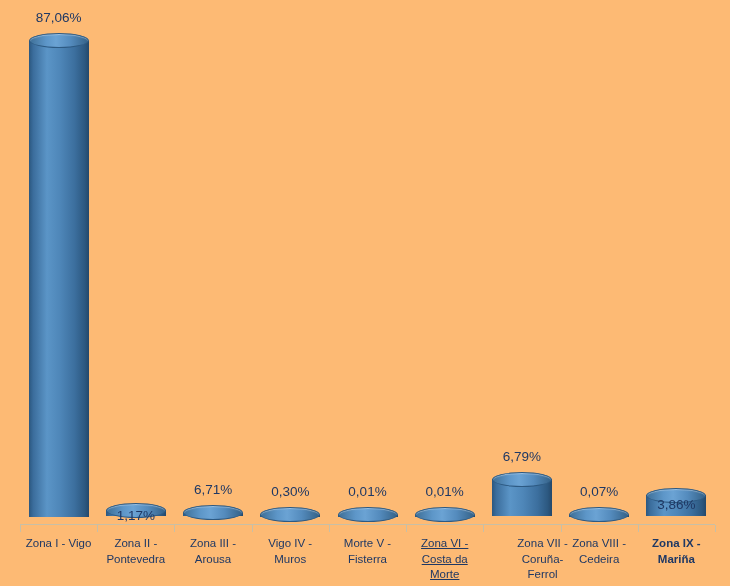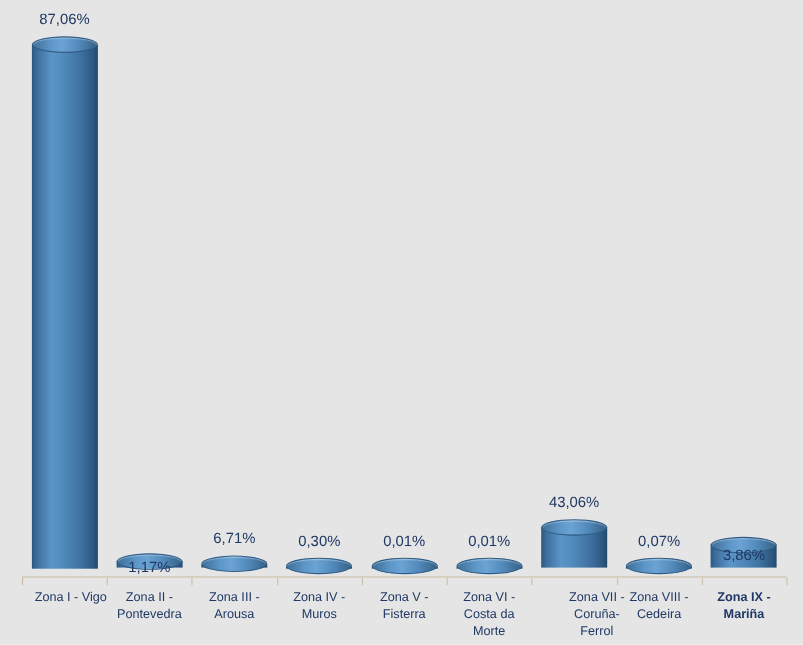--- a/index.html
+++ b/index.html
@@ -13,21 +13,21 @@
     font-family: "Liberation Sans", sans-serif;
     position: relative;
     overflow: hidden;
   }
 
   #chart-root {
     position: absolute;
     left: 0; top: 0;
     width: 730px;
     height: 586px;
-    background: #e5e5e5;
+    background: #fdba74;
   }
 
   
   #plot-area {
     position: absolute;
     left: 20px;
     top: 8px;
     width: 695px;
     height: 516px;
   }
@@ -189,21 +189,21 @@
         </div>
       </div>
       <div class="data-label" style="left: 444.722px; top: 484px;">0,01%</div>
       <div class="bar-wrap" style="left: 491.944px; top: 471.876px; width: 60px; height: 52.1243px; position: absolute; bottom: auto; transform: none;">
         <div class="cyl">
           <div class="cyl-body" style="top: 7.5px; height: 37.1243px;"></div>
           <div class="cyl-bottom" style="height: 15px; bottom: 0px;"></div>
           <div class="cyl-top" style="height: 15px; top: 0px;"></div>
         </div>
       </div>
-      <div class="data-label" style="left: 521.944px; top: 448.876px;">43,06%</div>
+      <div class="data-label" style="left: 521.944px; top: 448.876px;">6,79%</div>
       <div class="bar-wrap" style="left: 569.167px; top: 507px; width: 60px; height: 17px; position: absolute; bottom: auto; transform: none;">
         <div class="cyl">
           <div class="cyl-body" style="top: 7.5px; height: 2px;"></div>
           <div class="cyl-bottom" style="height: 15px; bottom: 0px;"></div>
           <div class="cyl-top" style="height: 15px; top: 0px;"></div>
         </div>
       </div>
       <div class="data-label" style="left: 599.167px; top: 484px;">0,07%</div>
       <div class="bar-wrap" style="left: 646.389px; top: 487.895px; width: 60px; height: 36.1045px; position: absolute; bottom: auto; transform: none;">
         <div class="cyl">
@@ -220,40 +220,40 @@
       <div class="axis-tick" style="left: 174.444px;"></div>
       <div class="axis-tick" style="left: 251.667px;"></div>
       <div class="axis-tick" style="left: 328.889px;"></div>
       <div class="axis-tick" style="left: 406.111px;"></div>
       <div class="axis-tick" style="left: 483.333px;"></div>
       <div class="axis-tick" style="left: 560.556px;"></div>
       <div class="axis-tick" style="left: 637.778px;"></div>
       <div class="axis-tick" style="left: 715px;"></div>
     </div>
   <div id="labels-layer">
-      <div class="cat-label" style="left: 20px; text-align: right;">
+      <div class="cat-label" style="left: 20px;">
         <div>Zona I - Vigo</div>
       </div>
       <div class="cat-label" style="left: 97.2222px;">
         <div>Zona II -</div>
         <div>Pontevedra</div>
       </div>
       <div class="cat-label" style="left: 174.444px;">
         <div>Zona III -</div>
         <div>Arousa</div>
       </div>
       <div class="cat-label" style="left: 251.667px;">
-        <div>Zona IV -</div>
+        <div>Vigo IV -</div>
         <div>Muros</div>
       </div>
       <div class="cat-label" style="left: 328.889px;">
-        <div>Zona V -</div>
+        <div>Morte V -</div>
         <div>Fisterra</div>
       </div>
-      <div class="cat-label" style="left: 406.111px;">
+      <div class="cat-label" style="left: 406.111px; text-decoration: underline;">
         <div>Zona VI -</div>
         <div>Costa da</div>
         <div>Morte</div>
       </div>
       <div class="cat-label" style="left: 504px;">
         <div>Zona VII -</div>
         <div>Coruña-</div>
         <div>Ferrol</div>
       </div>
       <div class="cat-label" style="left: 560.556px;">

